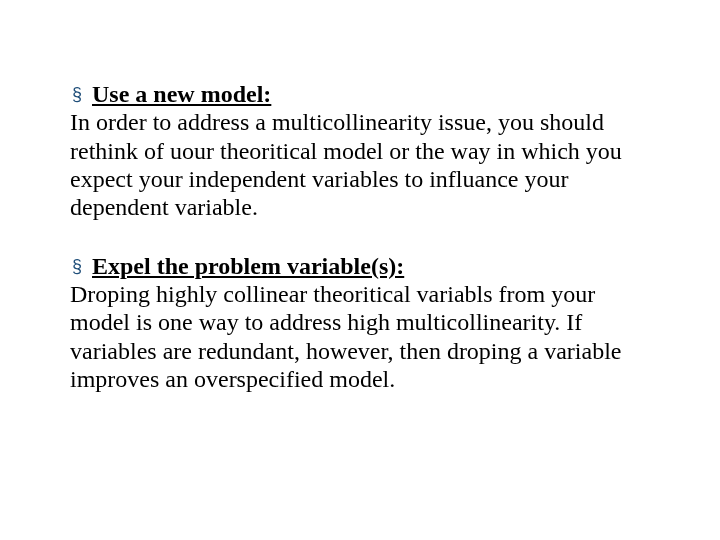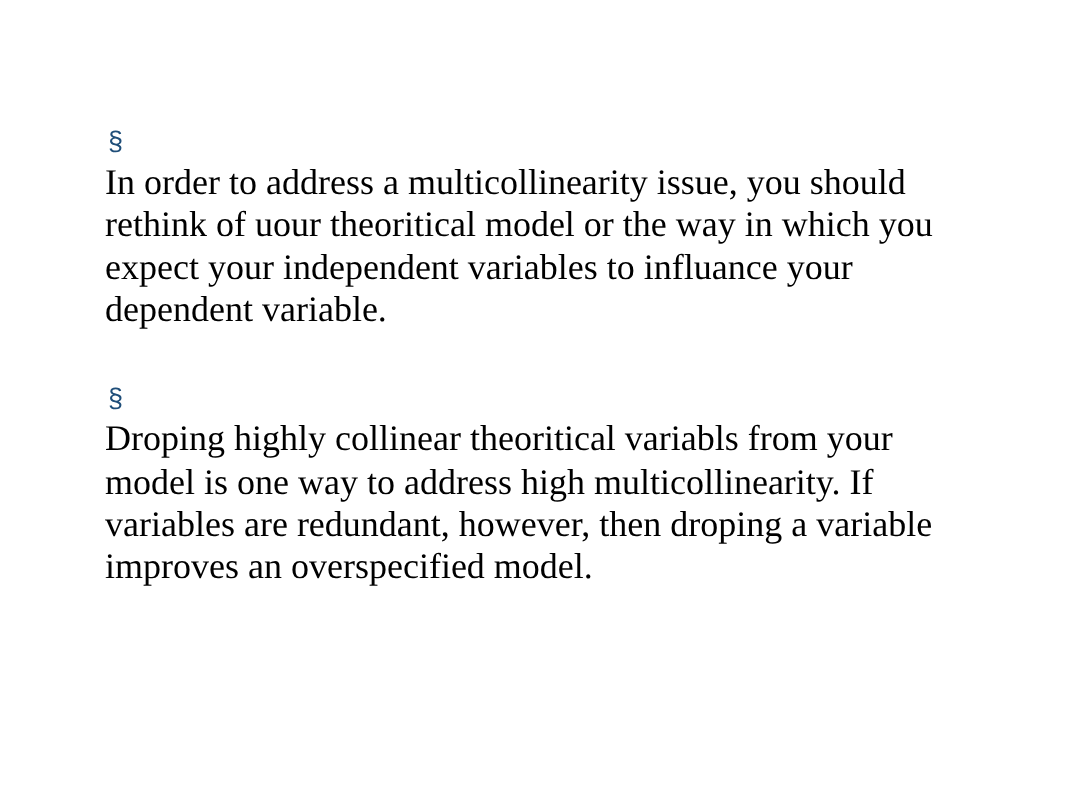--- a/index.html
+++ b/index.html
@@ -43,24 +43,26 @@
   }
 </style>
 </head>
 <body>
 
 <div class="slide">
 
   <div class="block">
     <div class="bullet-line">
       <span class="bullet">§</span>
+      <span class="heading">Use a new model:</span>
     </div>
     <div class="body">In order to address a multicollinearity issue, you should rethink of uour theoritical model or the way in which you expect your independent variables to influance your dependent variable.</div>
   </div>
 
   <div class="block">
     <div class="bullet-line">
       <span class="bullet">§</span>
+      <span class="heading">Expel the problem variable(s):</span>
     </div>
     <div class="body">Droping highly collinear theoritical variabls from your model is one way to address high multicollinearity. If variables are redundant, however, then droping a variable improves an overspecified model.</div>
   </div>
 
 </div>
 
 </body></html>

